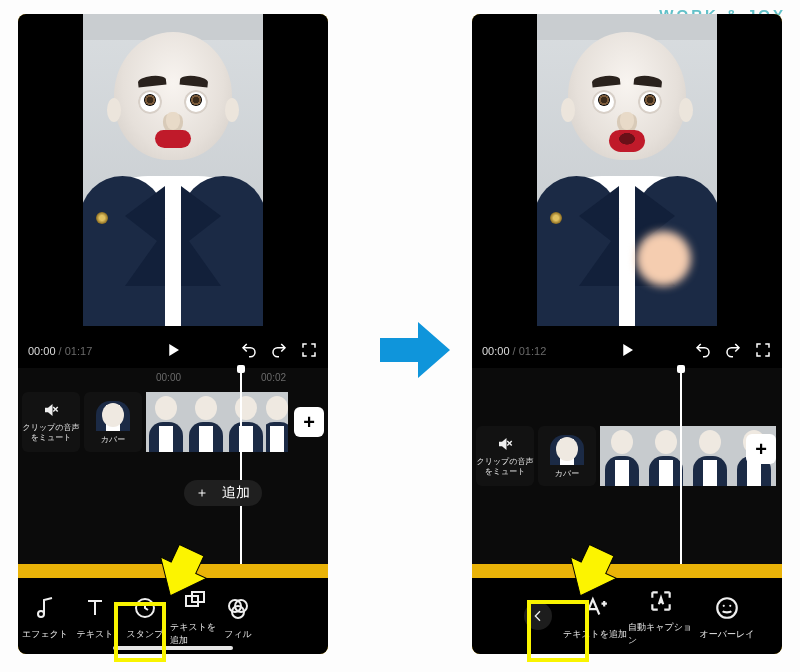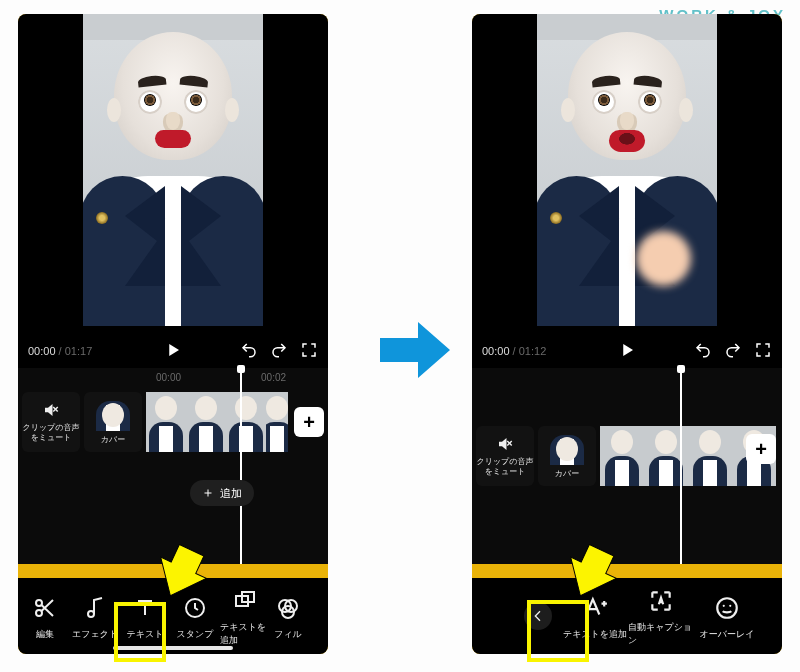--- a/index.html
+++ b/index.html
@@ -100,22 +100,22 @@
   .frame{width:40px;height:60px;position:relative;overflow:hidden;background:#c7cbce;}
   .right .frame{width:44px;}
   .addbtn{width:30px;height:30px;background:#fff;color:#000;border-radius:6px;
           display:flex;align-items:center;justify-content:center;font-size:20px;font-weight:600;
           margin-left:6px;}
   .right .addbtn{position:absolute;right:6px;top:66px;}
   .playhead{position:absolute;top:0;bottom:0;width:2px;background:#fff;left:222px;}
   .right .playhead{left:208px;}
   .playhead::before{content:"";position:absolute;top:-3px;left:-3px;width:8px;height:8px;background:#fff;border-radius:2px;}
 
-  .add-chip{position:absolute;top:112px;left:172px;background:#1f1f1f;border-radius:14px;height:26px;
-            display:flex;align-items:center;gap:6px;padding:0 12px;font-size:11px;}
+  .add-chip{position:absolute;top:112px;left:166px;background:#1f1f1f;border-radius:14px;height:26px;
+            display:flex;align-items:center;gap:14px;padding:0 12px;font-size:14px;}
   .add-chip svg{width:12px;height:12px;fill:#fff;}
 
   
   .toolbar{position:absolute;bottom:0;left:0;right:0;height:76px;background:#000;
            display:flex;align-items:center;padding-left:42px;}
   .tb-item{flex:0 0 auto;width:50px;display:flex;flex-direction:column;align-items:center;gap:4px;
            font-size:9px;color:#e8e8e8;}
   .tb-item .ibox{width:32px;height:32px;display:flex;align-items:center;justify-content:center;}
   .tb-item svg{width:24px;height:24px;stroke:#eee;fill:none;stroke-width:2;}
   .right .tb-item{width:66px;font-size:9px;}
@@ -264,30 +264,20 @@
     <div class="playhead"></div>
     <div class="add-chip">
       <svg viewBox="0 0 24 24">
           <path d="M12 5v14M5 12h14" stroke="#fff" stroke-width="2"></path>
         </svg>
       <span>追加</span>
     </div>
   </div>
 
   <div class="toolbar" style="justify-content:flex-start;padding:0 2px;">
-    <div class="tb-item">
-      <div class="ibox">
-          <svg viewBox="0 0 24 24">
-            <circle cx="6" cy="7" r="3"></circle>
-            <circle cx="6" cy="17" r="3"></circle>
-            <path d="M8.5 9L20 20M8.5 15L20 4"></path>
-          </svg>
-        </div>
-      <span>編集</span>
-    </div>
     <div class="tb-item">
       <div class="ibox">
           <svg viewBox="0 0 24 24">
             <circle cx="8" cy="18" r="3"></circle>
             <path d="M11 18V4l8-2"></path>
           </svg>
         </div>
       <span>エフェクト</span>
     </div>
     <div class="tb-item">

